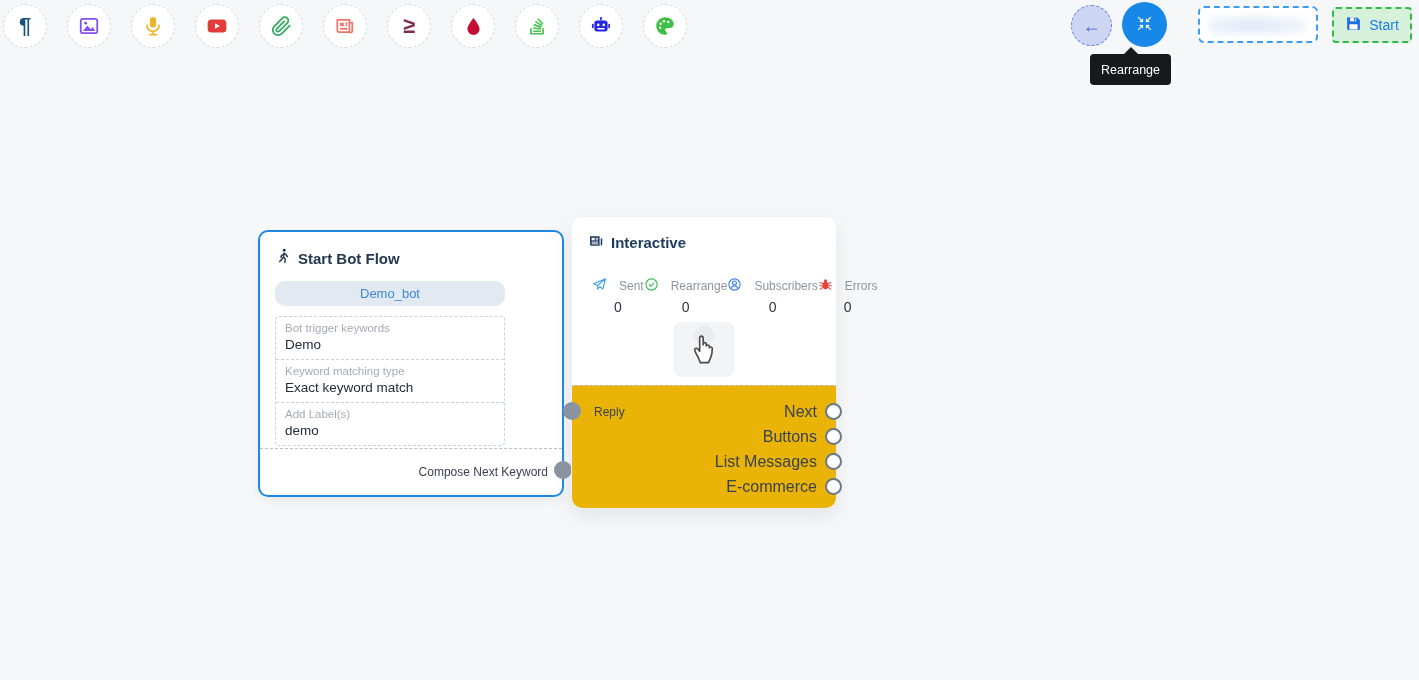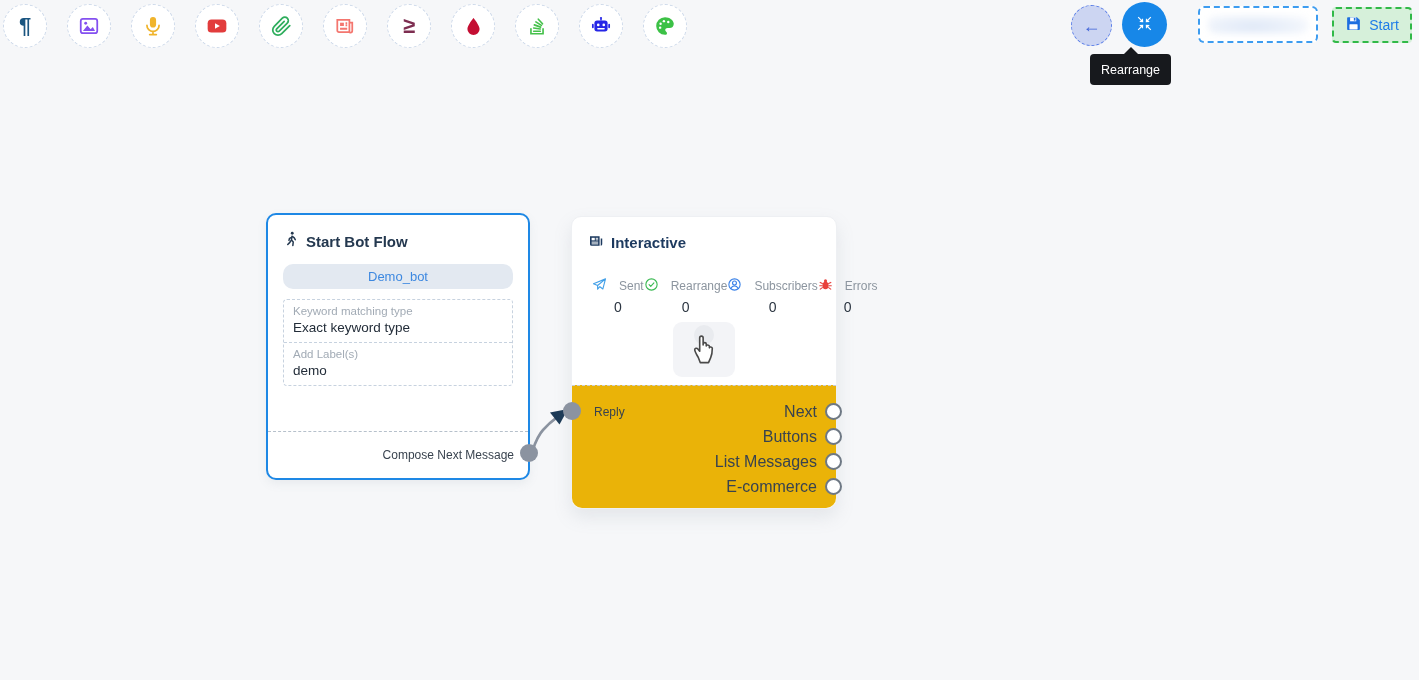--- a/index.html
+++ b/index.html
@@ -52,24 +52,23 @@
   }
   .save-btn {
     position:absolute; left:1332px; top:7px; width:80px; height:36px;
     background:#d6f0da; border:2px dashed #31b948; border-radius:4px;
     display:flex; align-items:center; justify-content:center; gap:7px;
     color:#1f7ce8; font-size:14px; cursor:pointer;
   }
   
   .node { position:absolute; background:#fff; border-radius:10px; }
   .start-node {
-    left:258px; top:213px; width:264px; height:267px;
+    left:258px; top:230px; width:306px; height:267px;
     border:2px solid #1e88e5;
     box-shadow:0 4px 10px rgba(120,135,150,.10);
-    margin-left:8px;
   }
   .node-header {
     display:flex; align-items:center; gap:7px;
     padding:16px 16px 0 16px;
     font-size:15px; font-weight:700; color:#24384f;
   }
   .botname-btn {
     position:absolute; left:15px; top:49px; width:230px; height:25px;
     background:#e3e9f1; border-radius:10px;
     display:flex; align-items:center; justify-content:center;
@@ -271,30 +270,34 @@
   <div class="node-header">
     <span><svg width="15" height="17" viewBox="0 0 20 22" fill="none" stroke="#24384f" stroke-width="2" stroke-linecap="round" stroke-linejoin="round">
           <circle cx="11" cy="2.6" r="1.9" fill="#24384f" stroke="none"></circle>
           <path d="M10.6 6.6 L10 11.5 M10.6 6.6 L13.4 8.4 L15 11.3 M10 11.5 L12.3 14.3 L11.8 19 M10 11.5 L7.8 14.8 L5 17.6 M10.6 7.8 L7.4 9.4 L6.6 12.2"></path>
         </svg></span>
     <span>Start Bot Flow</span>
   </div>
   <div class="botname-btn">Demo_bot</div>
   <div class="fields-box">
     <div class="field">
+      <div class="field-label">Bot trigger keywords</div>
+      <div class="field-value">Demo</div>
+    </div>
+    <div class="field">
       <div class="field-label">Keyword matching type</div>
-      <div class="field-value">Exact keyword type</div>
+      <div class="field-value">Exact keyword match</div>
     </div>
     <div class="field">
       <div class="field-label">Add Label(s)</div>
       <div class="field-value">demo</div>
     </div>
   </div>
   <div class="start-footer">
-    <span>Compose Next Message</span>
+    <span>Compose Next Keyword</span>
   </div>
   <div class="out-connector"></div>
 </div>
 
 <div class="node interactive-node">
   <div class="node-header" style="color:#1d3a5f">
     <span><svg width="16" height="16" viewBox="0 0 20 20" fill="#1d3a5f">
           <path d="M2.5 4h12v12h-10a2 2 0 0 1-2-2V4zm13.5 3h1.8v7.2A1.8 1.8 0 0 1 16 16h-.1V7z"></path>
           <g fill="#fff">
             <rect x="4.5" y="6" width="4" height="3.2"></rect>

